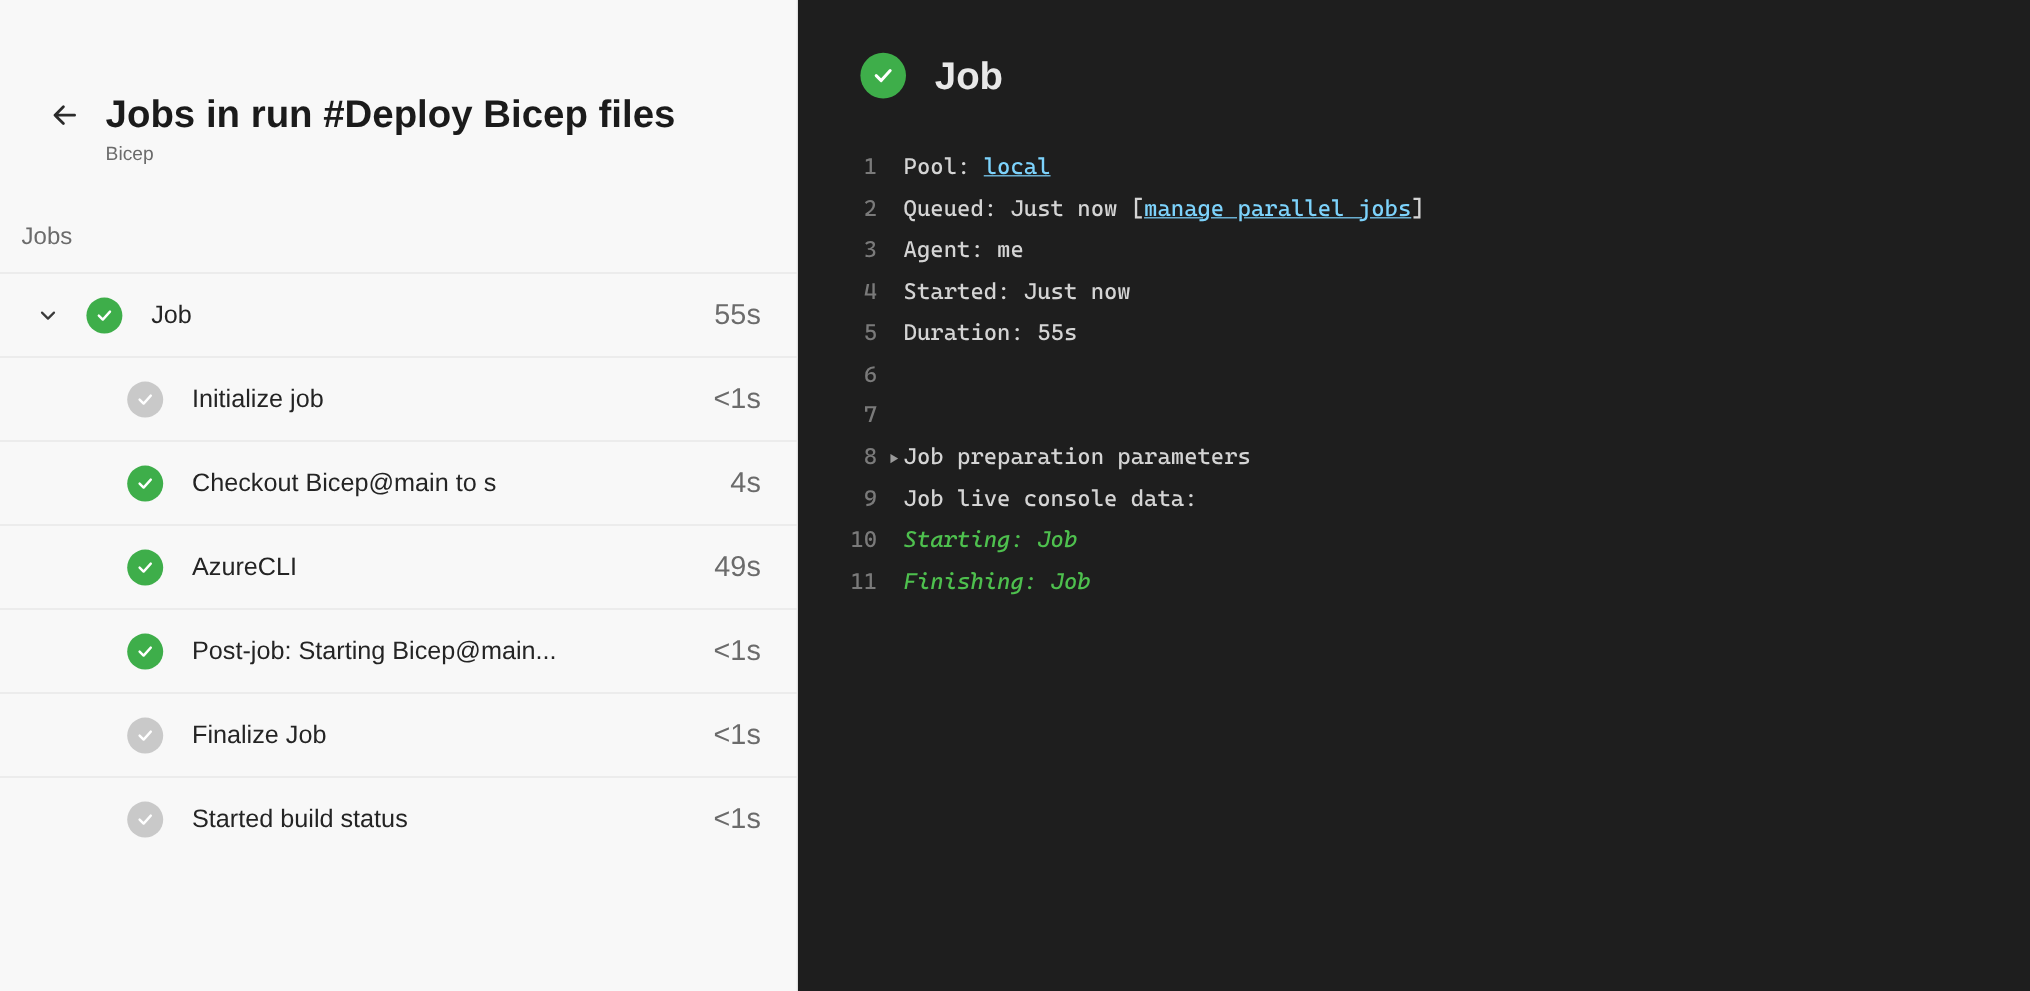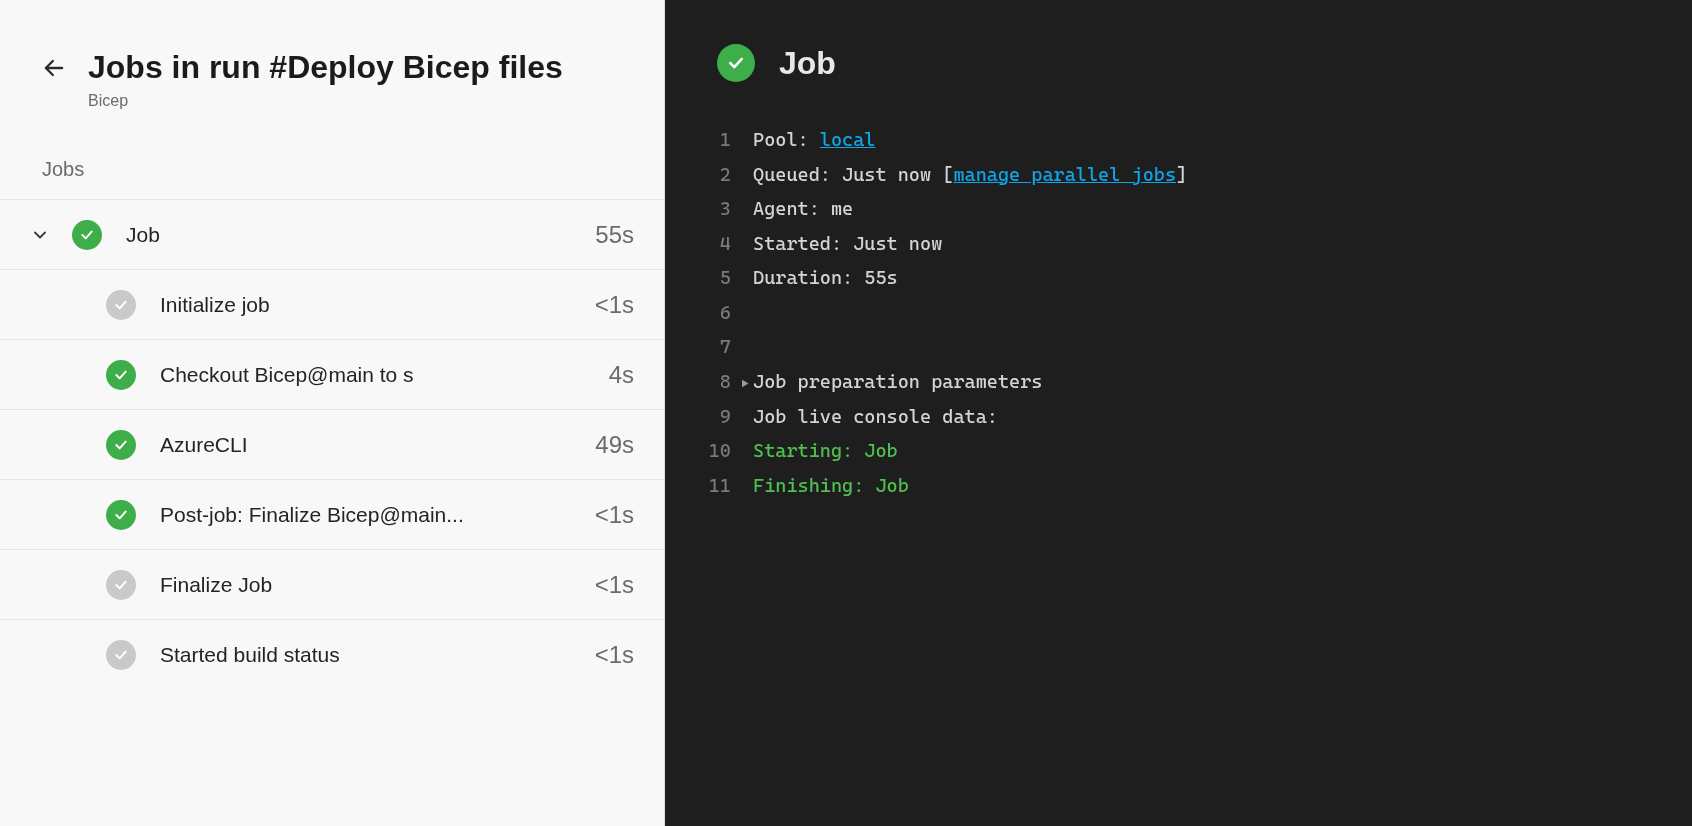--- a/index.html
+++ b/index.html
@@ -12,20 +12,21 @@
     background: #f8f8f8;
     border-right: 1px solid #e0e0e0;
     display: flex;
     flex-direction: column;
   }
   .header {
     padding: 48px 30px 30px 40px;
     display: flex;
     align-items: flex-start;
     gap: 20px;
+    margin-top: 28px;
   }
   .back-arrow {
     width: 28px; height: 28px;
     cursor: pointer;
     margin-top: 6px;
     flex-shrink: 0;
   }
   .back-arrow svg { width: 100%; height: 100%; }
   .title-block { flex: 1; }
   .page-title {
@@ -35,21 +36,21 @@
     line-height: 1.2;
   }
   .page-subtitle {
     font-size: 16px;
     color: #6b6b6b;
     margin-top: 6px;
   }
   .section-label {
     font-size: 20px;
     color: #6b6b6b;
-    padding: 18px 30px 18px 42px;
+    padding: 18px 30px 18px 18px;
   }
   .job-row, .step-row {
     display: flex;
     align-items: center;
     border-top: 1px solid #e5e5e5;
     cursor: pointer;
     min-height: 70px;
   }
   .job-row { padding: 18px 30px 18px 30px; }
   .step-row { padding: 18px 30px 18px 106px; }
@@ -135,22 +136,22 @@
     color: #9a9a9a;
     flex-shrink: 0;
     text-align: center;
     font-size: 13px;
     user-select: none;
   }
   .line-content {
     white-space: pre;
     color: #d4d4d4;
   }
-  .line-content a { color: #0ea5e9; text-decoration: underline; }
-  .line-content.green { color: #4ec04e; }
+  .line-content a { color: #7dd3fc; text-decoration: underline; }
+  .line-content.green { color: #4ec04e; font-style: italic; }
 </style>
 </head>
 <body>
 
 <div class="left-panel">
 
   <div class="header">
     <div class="back-arrow">
       <svg viewBox="0 0 24 24">
           <path d="M19 12H5M11 18l-6-6 6-6" stroke="#2b2b2b" stroke-width="2" fill="none" stroke-linecap="round" stroke-linejoin="round"></path>
@@ -206,21 +207,21 @@
         </div>
         <div class="row-label">AzureCLI</div>
         <div class="row-duration">49s</div>
       </div>
       <div class="step-row">
         <div class="status-icon green">
           <svg viewBox="0 0 24 24">
             <path d="M5 12l5 5L19 7"></path>
           </svg>
         </div>
-        <div class="row-label">Post-job: Finalize Bicep@main...</div>
+        <div class="row-label">Post-job: Starting Bicep@main...</div>
         <div class="row-duration">&lt;1s</div>
       </div>
       <div class="step-row">
         <div class="status-icon grey">
           <svg viewBox="0 0 24 24">
             <path d="M5 12l5 5L19 7"></path>
           </svg>
         </div>
         <div class="row-label">Finalize Job</div>
         <div class="row-duration">&lt;1s</div>

